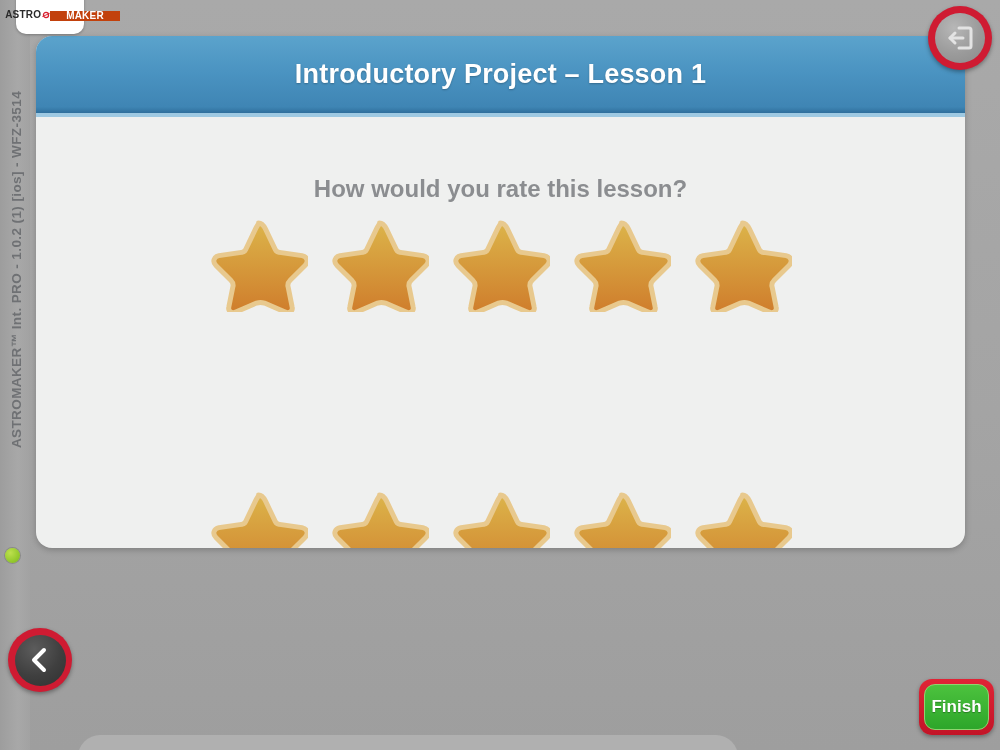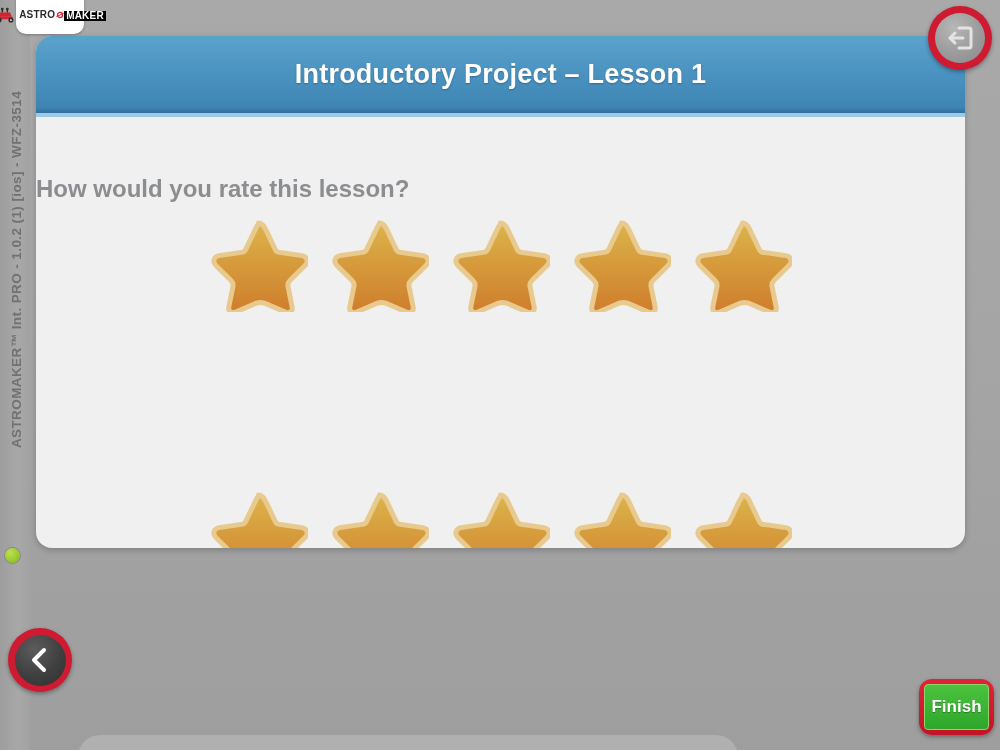--- a/index.html
+++ b/index.html
@@ -48,22 +48,22 @@
     display:flex;align-items:center;justify-content:center;gap:3px;
     padding-top:10px;box-sizing:border-box;
   }
   #logo-rover{flex:0 0 auto;}
   #logo-words{display:flex;flex-direction:row;line-height:1;}
   #logo-astro{
     font-size:10px;font-weight:bold;color:#2b2b2b;letter-spacing:.2px;
     display:flex;align-items:center;gap:1px;
   }
   #logo-maker{
-    font-size:10px;font-weight:bold;color:#ffffff;background:#000000;
-    padding:0 2px;letter-spacing:.2px;margin-top:1px;
+    font-size:10px;font-weight:bold;color:#ffffff;background:#c2410c;
+    padding:0 16px;letter-spacing:.2px;margin-top:1px;
   }
 
   
   #lesson-card{
     position:absolute;left:36px;top:36px;width:929px;height:512px;
     background:#eff0ef;
     border-radius:16px;
     box-shadow:0 2px 6px rgba(0,0,0,.22);
     overflow:hidden;
   }
@@ -74,21 +74,21 @@
     display:flex;align-items:center;justify-content:center;
   }
   #lesson-title{
     color:#ffffff;font-size:27px;font-weight:bold;letter-spacing:.2px;
     text-shadow:0 1px 2px rgba(0,0,0,.25);
   }
 
   #card-body{position:relative;height:599px;}
 
   .question-text{
-    text-align:left;color:#8b8d90;font-weight:bold;
+    text-align:center;color:#8b8d90;font-weight:bold;
   }
   #question-1{
     position:absolute;top:58px;left:0;right:0;font-size:24px;
   }
   #question-2{
     position:absolute;top:332px;left:0;right:0;font-size:22.5px;
   }
 
   .star-row{
     position:absolute;left:0;right:0;
@@ -133,21 +133,21 @@
 
   #finish-button{
     position:absolute;left:919px;top:679px;width:75px;height:56px;
     border-radius:13px;
     background:linear-gradient(180deg,#e02436 0%,#c21427 100%);
     box-shadow:0 2px 4px rgba(0,0,0,.35);
     display:flex;align-items:center;justify-content:center;
     cursor:pointer;
   }
   #finish-button-inner{
-    width:63px;height:44px;border-radius:4px;
+    width:63px;height:44px;border-radius:11px;
     background:linear-gradient(180deg,#4cc23e 0%,#2da62a 100%);
     border:1px solid #8fd46f;
     display:flex;align-items:center;justify-content:center;
   }
   #finish-label{
     color:#ffffff;font-size:17px;font-weight:bold;
     text-shadow:0 1px 1px rgba(0,0,0,.3);
   }
 </style>
 </head>

